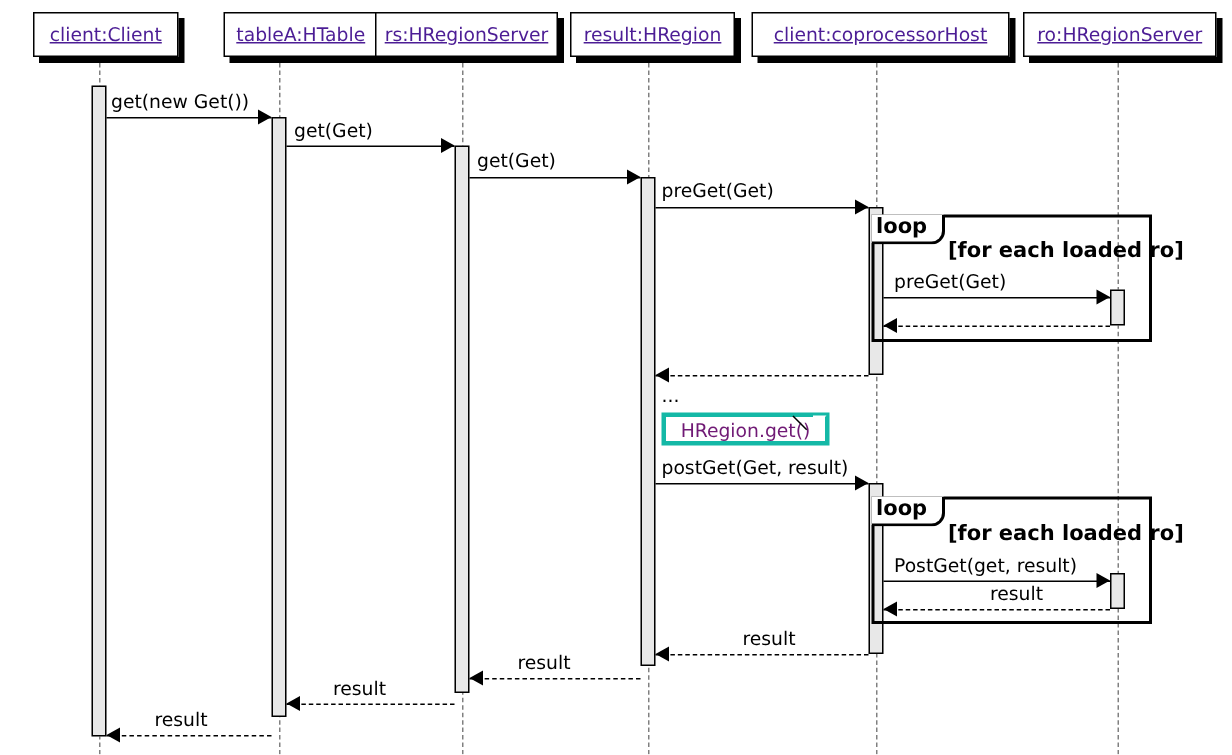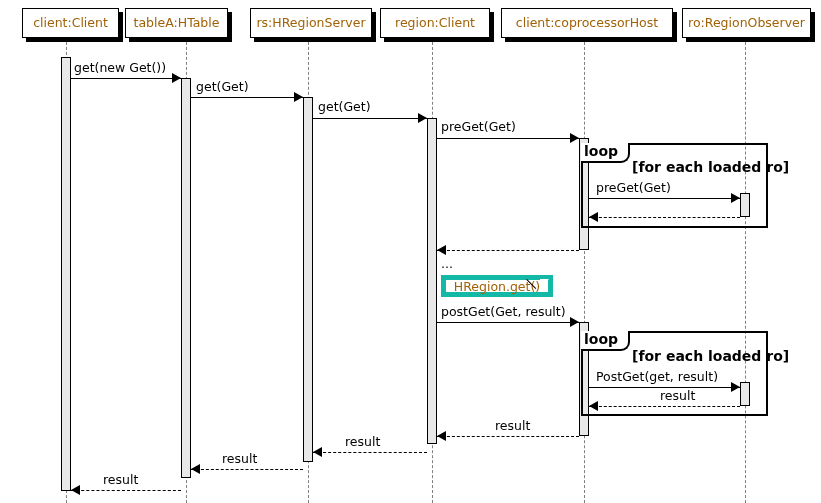--- a/index.html
+++ b/index.html
@@ -24,21 +24,22 @@
     box-sizing: border-box;
     background: #ffffff;
     border: 1px solid #000000;
     box-shadow: 4px 4px 0 0 #000000;
     display: flex;
     align-items: center;
     justify-content: center;
   }
   .participant-label {
     font-size: 12.5px;
-    color: #a16207;
+    color: #4c1d95;
+    text-decoration: underline;
     white-space: nowrap;
     line-height: 1;
   }
 
   
   .lifeline {
     position: absolute;
     width: 0;
     border-left: 1px dashed #808080;
   }
@@ -113,23 +114,23 @@
     color: #000000;
     white-space: nowrap;
     line-height: 1;
   }
 
   
   .note {
     position: absolute;
     box-sizing: border-box;
     background: #ffffff;
-    border: 5px solid #14b8a6;
-    font-size: 12.5px;
-    color: #a16207;
+    border: 3px solid #14b8a6;
+    font-size: 12.5px;
+    color: #701a75;
     display: flex;
     align-items: center;
     justify-content: center;
     white-space: nowrap;
     text-align: center;
   }
   .note-fold {
     position: absolute;
     width: 0;
     height: 0;
@@ -240,30 +241,30 @@
     </div>
 
   <div id="freetexts-layer">
       <div class="free-text" style="left: 441px; top: 258px;">...</div>
     </div>
 
   <div id="participants-layer">
       <div class="participant" style="left: 22px; top: 8px; width: 97px; height: 30px;">
         <span class="participant-label">client:Client</span>
       </div>
-      <div class="participant" style="left: 125px; top: 8px; width: 103px; height: 30px;">
+      <div class="participant" style="left: 149px; top: 8px; width: 103px; height: 30px;">
         <span class="participant-label">tableA:HTable</span>
       </div>
       <div class="participant" style="left: 250px; top: 8px; width: 122px; height: 30px;">
         <span class="participant-label">rs:HRegionServer</span>
       </div>
       <div class="participant" style="left: 380px; top: 8px; width: 110px; height: 30px;">
-        <span class="participant-label">region:Client</span>
+        <span class="participant-label">result:HRegion</span>
       </div>
       <div class="participant" style="left: 501px; top: 8px; width: 172px; height: 30px;">
         <span class="participant-label">client:coprocessorHost</span>
       </div>
       <div class="participant" style="left: 682px; top: 8px; width: 129px; height: 30px;">
-        <span class="participant-label">ro:RegionObserver</span>
+        <span class="participant-label">ro:HRegionServer</span>
       </div>
     </div>
 
 </div>
 
 </body></html>

